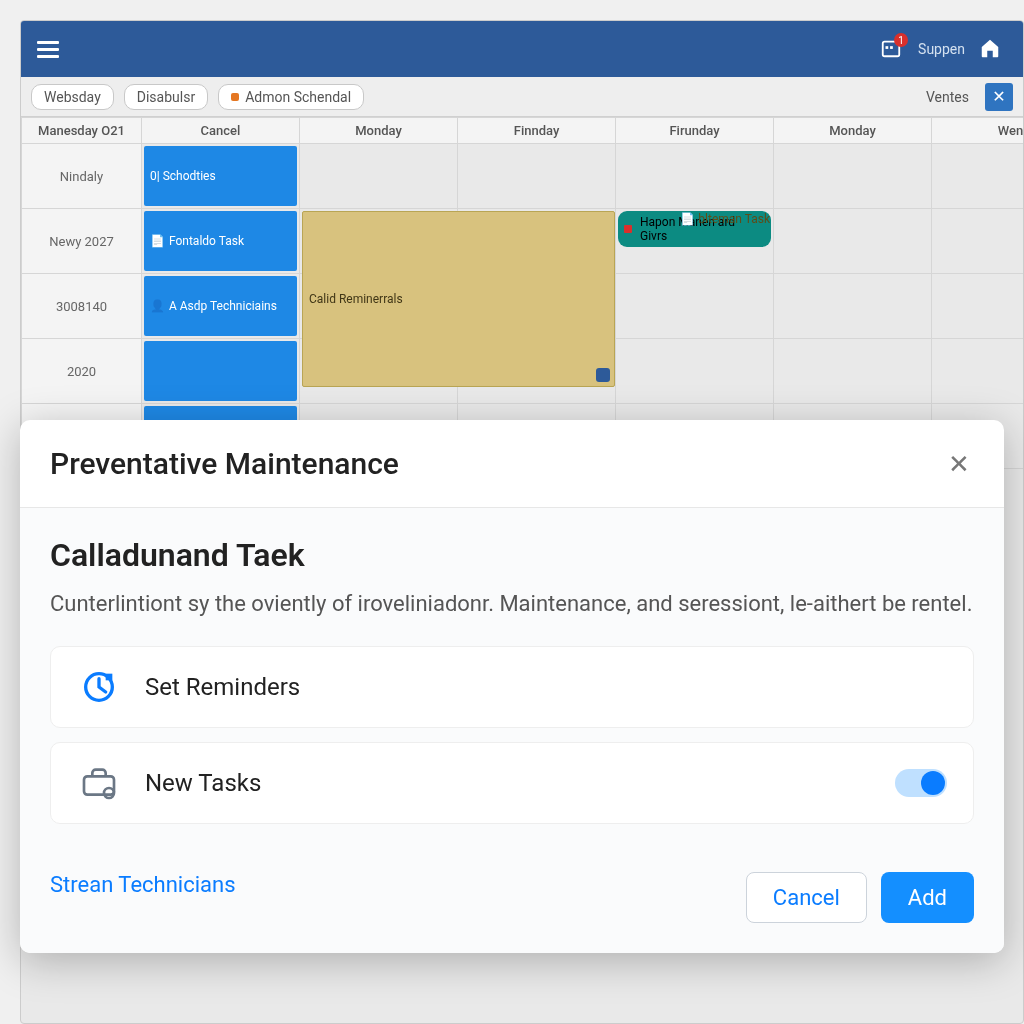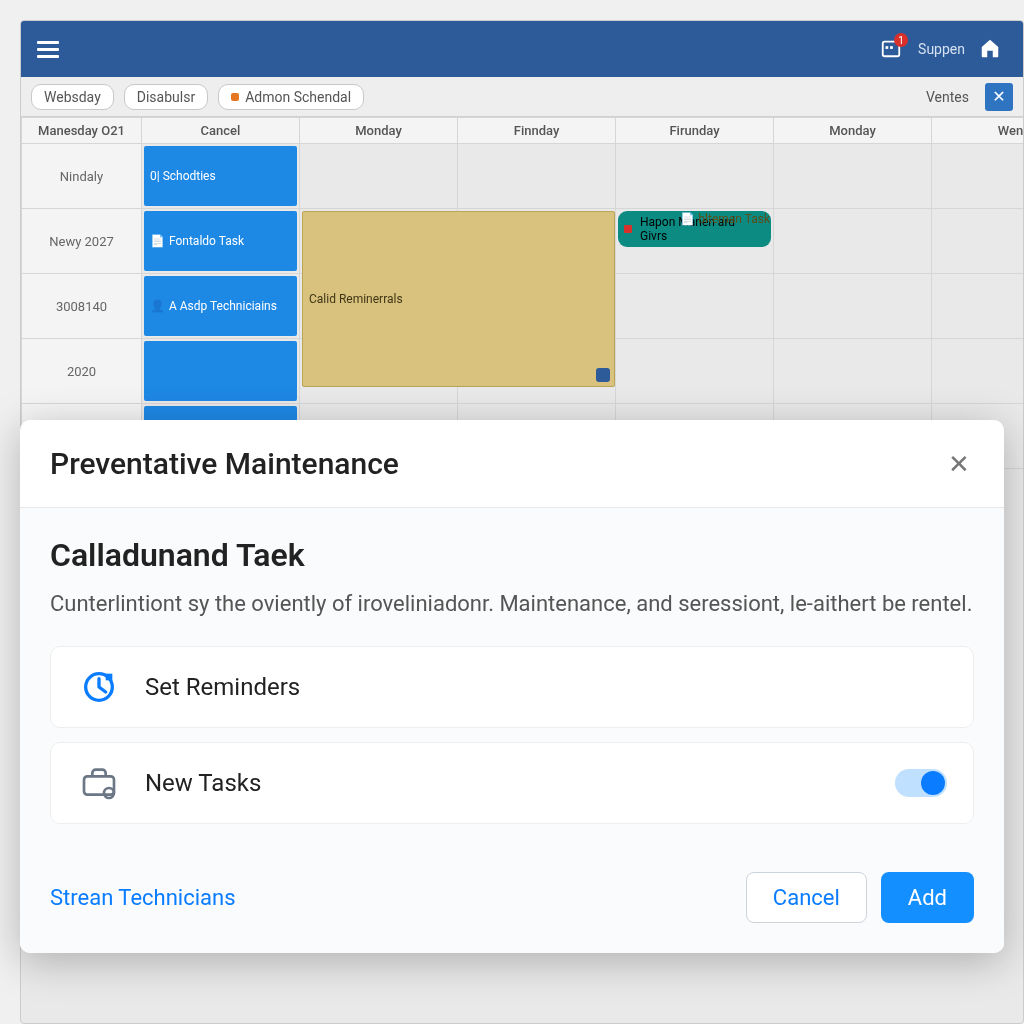--- a/index.html
+++ b/index.html
@@ -87,21 +87,21 @@
   .card {
     background:#fff; border:1px solid #eee; border-radius:10px;
     padding:18px 26px; display:flex; align-items:center; gap:24px;
     margin-bottom:14px;
   }
   .card-icon { width:44px; height:44px; display:flex;align-items:center;justify-content:center; color:#5b6b7a; }
   .card-icon.blue { color:#0a7cff; }
   .card-label { font-size:24px; color:#222; flex:1; }
   .toggle { position:relative; width:52px; height:28px; background:#bfe0ff; border-radius:14px; cursor:pointer; }
   .toggle .knob { position:absolute; right:2px; top:2px; width:24px; height:24px; background:#0a7cff; border-radius:50%; }
-  .modal-foot { display:flex; align-items:center; padding: 18px 30px 30px 30px; background:#fafbfc;}
+  .modal-foot { display:flex; padding: 18px 30px 30px 30px; background:#fafbfc;}
   .link { color:#0a7cff; font-size:22px; cursor:pointer; flex:1; }
   .btn { font-size:22px; padding:12px 26px; border-radius:8px; cursor:pointer; border:1px solid transparent; }
   .btn-outline { background:#fff; color:#0a7cff; border-color:#ccd3db; margin-right:14px;}
   .btn-primary { background:#148fff; color:#fff; }
 </style>
 </head>
 <body>
 
 <div class="app">
 

